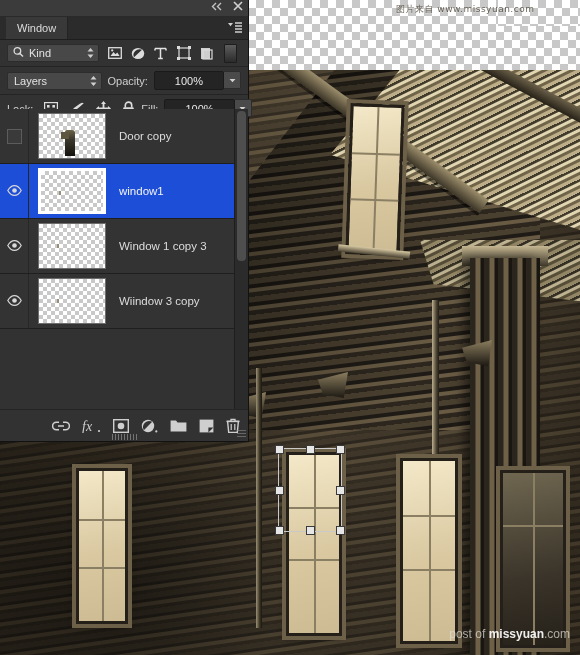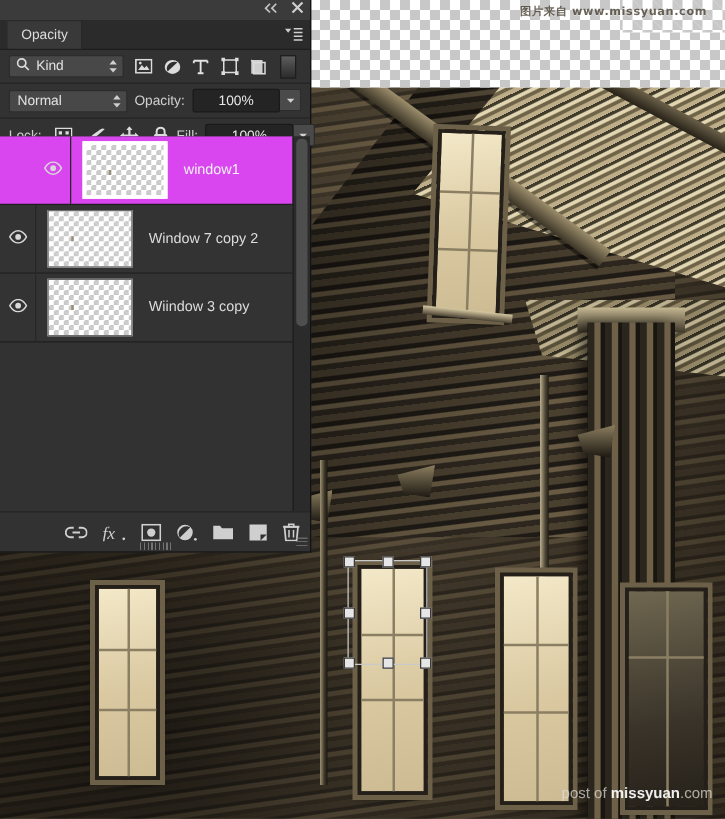--- a/index.html
+++ b/index.html
@@ -167,24 +167,24 @@
 
   
   .sel-box { position: absolute; border: 1px solid #c9c9c9; }
   .handle {
     position: absolute; width: 7px; height: 7px;
     background: #e6e6e6; border: 1px solid #3a3a3a;
   }
 
   
   .wm-top {
-    position: absolute; left: 416px; top: 3px;
+    position: absolute; left: 396px; top: 3px;
     font-size: 9px; letter-spacing: .5px; color: rgba(70,62,48,.80);
     text-shadow: 0 1px 0 rgba(255,255,255,.35);
-    white-space: nowrap; font-family: "DejaVu Sans", sans-serif; font-weight: bold;
+    white-space: nowrap; font-family: "DejaVu Sans", sans-serif;
   }
   .wm-bot {
     position: absolute; right: 10px; bottom: 14px;
     font-size: 12px; color: rgba(225,222,214,.72);
     white-space: nowrap;
   }
   .wm-bot b { color: rgba(255,255,255,.92); font-weight: 700; }
 
   
   .panel {
@@ -273,21 +273,21 @@
   
   .layerlist {
     position: absolute; left: 0; top: 109px; right: 13px; bottom: 32px;
     background: #323232; overflow: hidden;
   }
   .layer {
     position: relative; display: flex; align-items: center;
     height: 54px; border-bottom: 1px solid #1f1f1f;
     background: #333333;
   }
-  .layer.selected { background: #d946ef; padding-left: 28px; }
+  .layer.selected { background: #1d4ed8; }
   .eye-cell {
     width: 28px; height: 100%; display: flex; align-items: center; justify-content: center;
     border-right: 1px solid #272727; cursor: pointer;
   }
   .eye-box { width: 13px; height: 13px; border: 1px solid #5c5c5c; background: #3a3a3a; }
   .thumb-cell {
     width: 82px; display: flex; align-items: center; justify-content: center;
     padding-left: 2px;
   }
   .thumb {
@@ -453,21 +453,21 @@
         <span class="tb-btn">
           <svg width="10" height="10" viewBox="0 0 10 10">
               <path d="M1 1 L9 9 M9 1 L1 9" stroke="#cfcfcf" stroke-width="1.7" fill="none"></path>
             </svg>
         </span>
       </div>
     </div>
 
     <div class="tabstrip">
       <div class="tab">
-        <span>Opacity</span>
+        <span>Window</span>
       </div>
       <div class="panel-menu">
         <svg width="16" height="13" viewBox="0 0 16 13">
           <path d="M1 2 L6 2 L3.5 5.2 Z" fill="#cfcfcf"></path>
           <path d="M8 2 H15 M8 5 H15 M8 8 H15 M8 11 H15" stroke="#cfcfcf" stroke-width="1.3"></path>
         </svg>
       </div>
     </div>
 
     <div class="row filters">
@@ -524,21 +524,21 @@
             </svg>
         </span>
         <span class="filt-toggle"></span>
       </div>
     </div>
 
     <div class="divider"></div>
 
     <div class="row">
       <div class="select blend-select">
-        <span>Normal</span>
+        <span>Layers</span>
         <span class="arrows">
           <svg width="7" height="11" viewBox="0 0 7 11">
               <path d="M3.5 0.5 L6.5 4 H0.5 Z" fill="#cfcfcf"></path>
               <path d="M3.5 10.5 L6.5 7 H0.5 Z" fill="#cfcfcf"></path>
             </svg>
         </span>
       </div>
       <span class="lbl">Opacity:</span>
       <div class="numgroup">
         <div class="numbox">100%</div>
@@ -586,20 +586,31 @@
         <div class="numbox">100%</div>
         <div class="numstep">
           <svg width="7" height="5" viewBox="0 0 7 5">
               <path d="M0.5 1 L3.5 4.2 L6.5 1 Z" fill="#d2d2d2"></path>
             </svg>
         </div>
       </div>
     </div>
 
     <div class="layerlist" id="layerlist">
+        <div class="layer">
+          <div class="eye-cell">
+            <span class="eye-box"></span>
+          </div>
+          <div class="thumb-cell">
+            <div class="thumb">
+              <span class="t-door"></span>
+            </div>
+          </div>
+          <div class="layer-name">Door copy</div>
+        </div>
         <div class="layer selected">
           <div class="eye-cell">
             <span><svg width="15" height="11" viewBox="0 0 15 11">
                 <path d="M0.8 5.5 C3 1.6 5 0.6 7.5 0.6 C10 0.6 12 1.6 14.2 5.5 C12 9.4 10 10.4 7.5 10.4 C5 10.4 3 9.4 0.8 5.5 Z" fill="none" stroke="#d8d8d8" stroke-width="1.2"></path>
                 <circle cx="7.5" cy="5.5" r="2.3" fill="#d8d8d8"></circle>
               </svg></span>
           </div>
           <div class="thumb-cell">
             <div class="thumb active">
               <span class="t-speck" style="left:18px; top:20px;"></span>
@@ -612,21 +623,21 @@
             <span><svg width="15" height="11" viewBox="0 0 15 11">
                 <path d="M0.8 5.5 C3 1.6 5 0.6 7.5 0.6 C10 0.6 12 1.6 14.2 5.5 C12 9.4 10 10.4 7.5 10.4 C5 10.4 3 9.4 0.8 5.5 Z" fill="none" stroke="#d8d8d8" stroke-width="1.2"></path>
                 <circle cx="7.5" cy="5.5" r="2.3" fill="#d8d8d8"></circle>
               </svg></span>
           </div>
           <div class="thumb-cell">
             <div class="thumb">
               <span class="t-speck" style="left:18px; top:20px;"></span>
             </div>
           </div>
-          <div class="layer-name">Window 7 copy 2</div>
+          <div class="layer-name">Window 1 copy 3</div>
         </div>
         <div class="layer">
           <div class="eye-cell">
             <span><svg width="15" height="11" viewBox="0 0 15 11">
                 <path d="M0.8 5.5 C3 1.6 5 0.6 7.5 0.6 C10 0.6 12 1.6 14.2 5.5 C12 9.4 10 10.4 7.5 10.4 C5 10.4 3 9.4 0.8 5.5 Z" fill="none" stroke="#d8d8d8" stroke-width="1.2"></path>
                 <circle cx="7.5" cy="5.5" r="2.3" fill="#d8d8d8"></circle>
               </svg></span>
           </div>
           <div class="thumb-cell">
             <div class="thumb">

